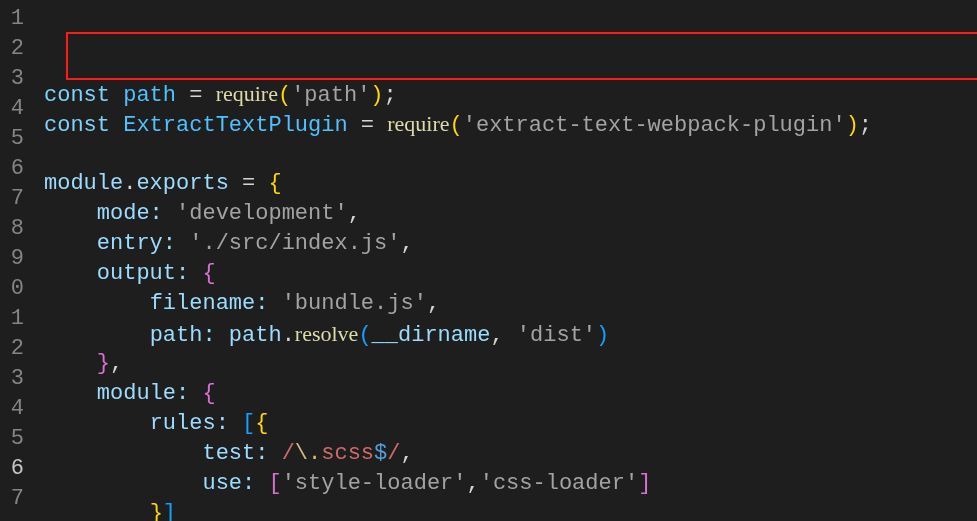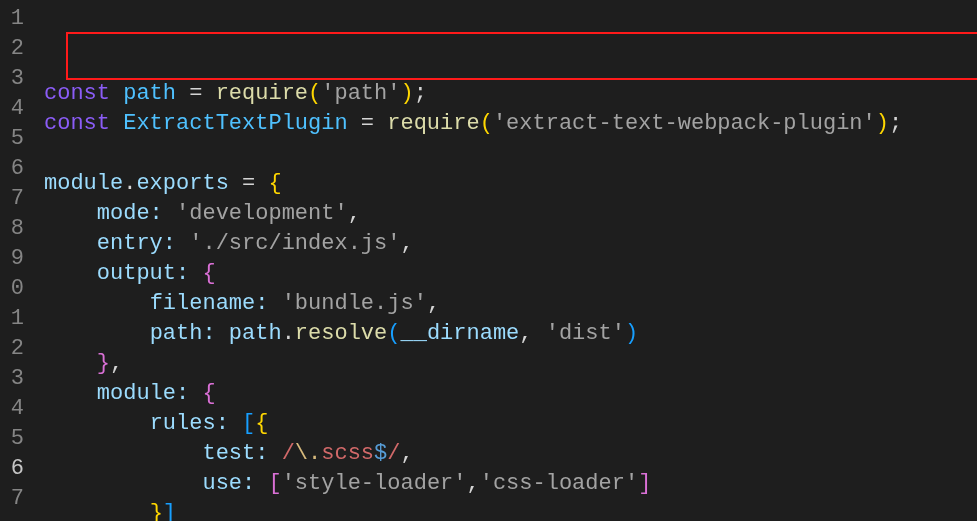--- a/index.html
+++ b/index.html
@@ -48,24 +48,24 @@
     position: absolute;
     border: 2px solid #ff1a1a;
     pointer-events: none;
     left: 36px;
     top: 32px;
     width: 916px;
     height: 48px;
   }
 
   
-  .kw    { color: #8b5cf6; text-align: right; }   
+  .kw    { color: #7dd3fc; text-align: right; }   
   .var   { color: #9cdcfe; margin-top: 40px; }   
   .varc  { color: #4fc1ff; }   
-  .fn    { color: #dcdcaa; }   
+  .fn    { color: #dcdcaa; font-family: Liberation Serif, serif; }   
   .str   { color: #a3a3a3; }   
   .pun   { color: #d4d4d4; }   
   .brace1{ color: #ffd700; }   
   .brace2{ color: #da70d6; }   
   .brace3{ color: #179fff; }   
   .rgx   { color: #d16969; }   
   .rgxkw { color: #569cd6; }   
   .rgxesc{ color: #d7ba7d; }   
 </style>
 </head>

